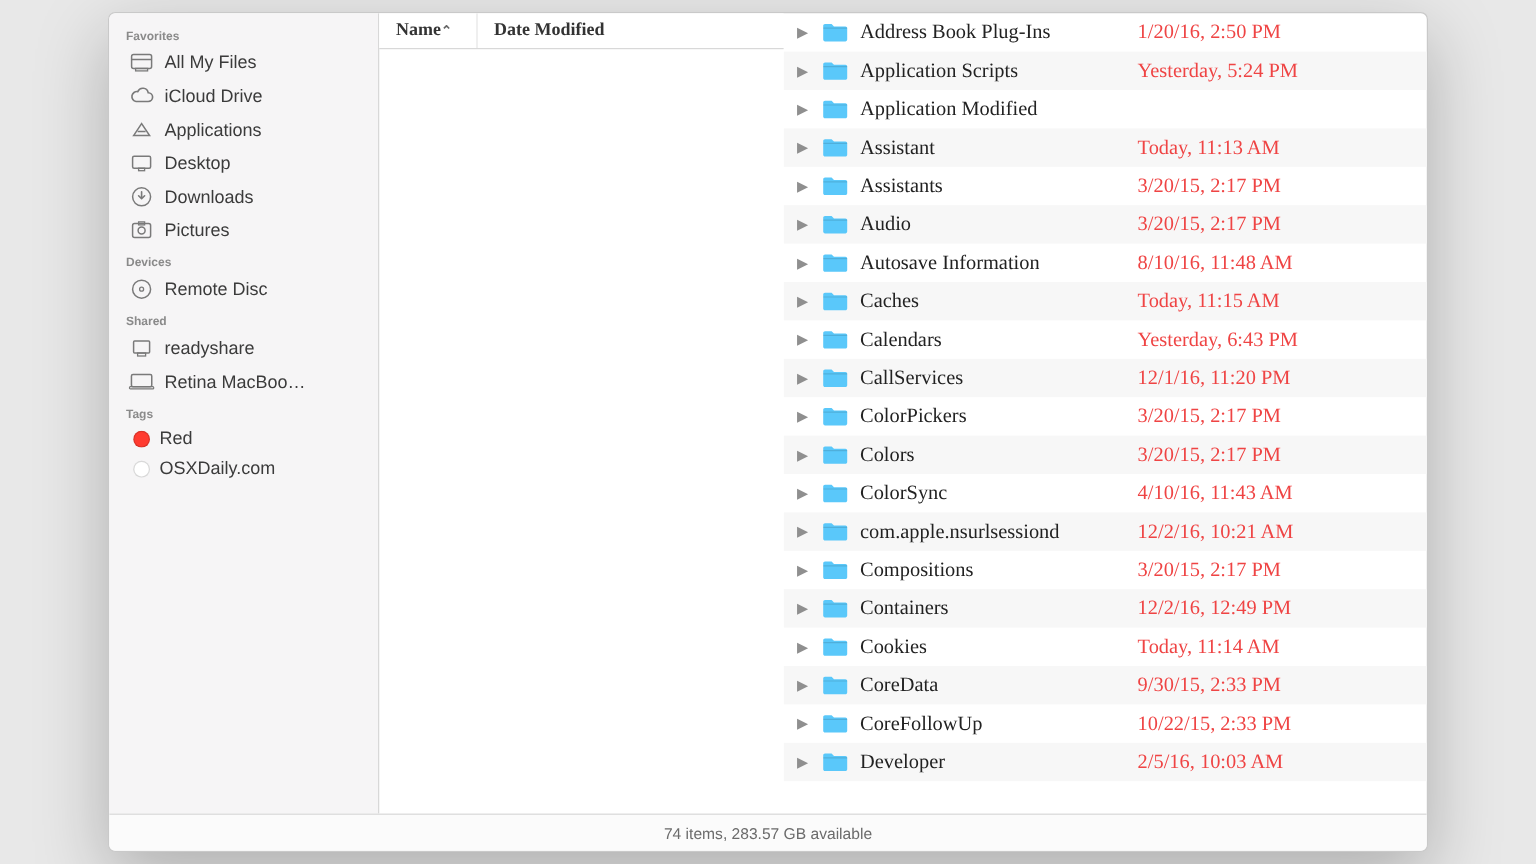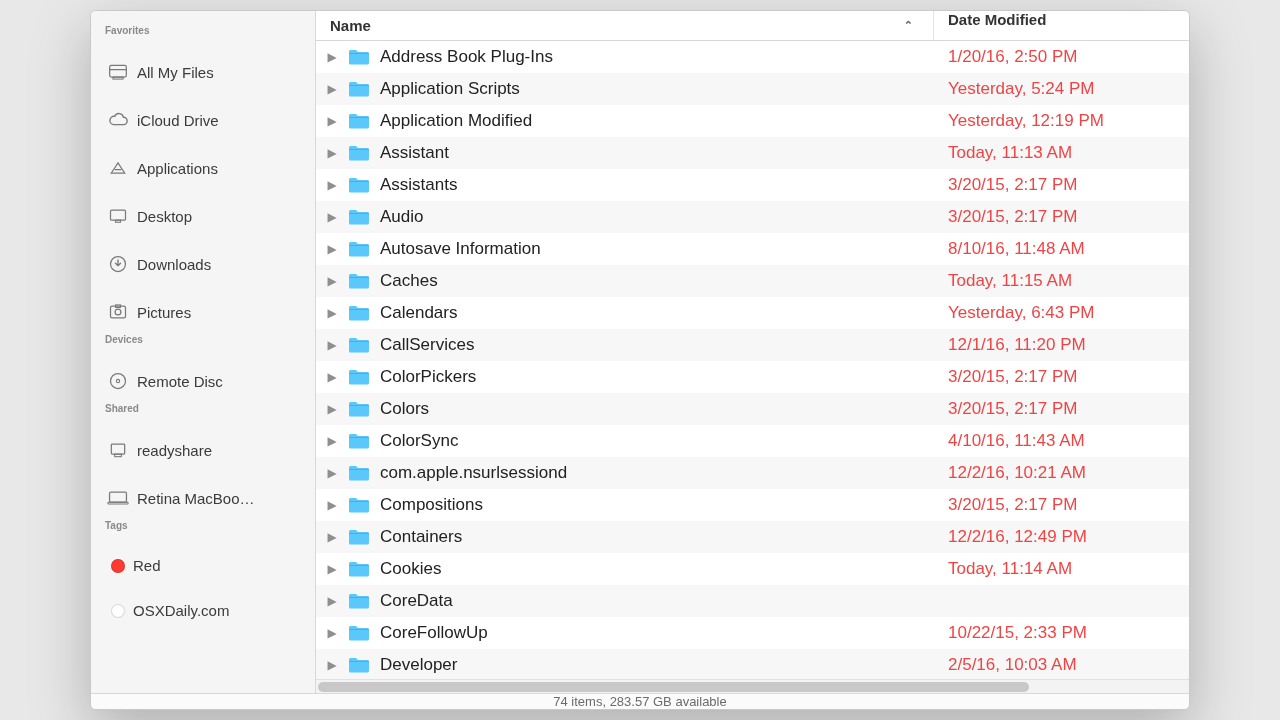--- a/index.html
+++ b/index.html
@@ -47,21 +47,20 @@
   .sidebar-item {
     display: flex;
     align-items: center;
     gap: 8px;
     padding: 4px 14px 4px 16px;
     color: #3b3b3b;
     cursor: default;
     white-space: nowrap;
     overflow: hidden;
     text-overflow: ellipsis;
-    margin-top: 20px;
   }
   .sidebar-item .icon {
     width: 22px;
     height: 20px;
     display: inline-flex;
     align-items: center;
     justify-content: center;
     color: #7a7a7a;
     flex-shrink: 0;
   }
@@ -75,23 +74,24 @@
     border-radius: 50%;
     display: inline-block;
     border: 1px solid rgba(0,0,0,0.15);
     flex-shrink: 0;
     margin-left: 4px;
   }
   
   .content {
     flex: 1;
     display: flex;
-    flex-direction: column;
+    flex-direction: row;
     min-width: 0;
     position: relative;
+    font-family: Liberation Serif, serif;
   }
   .column-header {
     display: flex;
     align-items: center;
     border-bottom: 1px solid #d8d8d8;
     background: #fff;
     font-size: 15px;
     font-weight: 600;
     color: #333;
     height: 30px;
@@ -103,21 +103,21 @@
     align-items: center;
     justify-content: space-between;
     border-right: 1px solid #e4e4e4;
     height: 100%;
   }
   .col-date {
     width: 255px;
     padding: 0 14px;
     height: 100%;
     display: flex;
-    align-items: flex-start;
+    align-items: center;
   }
   .sort-caret {
     font-size: 11px;
     color: #666;
     margin-right: 6px;
   }
   .file-rows {
     flex: 1;
     overflow-y: auto;
     overflow-x: hidden;
@@ -172,21 +172,21 @@
   .h-scroll-thumb {
     position: absolute;
     top: 2px;
     left: 2px;
     right: 160px;
     height: 10px;
     background: #c8c8c8;
     border-radius: 5px;
   }
   .status-bar {
-    height: 16px;
+    height: 31px;
     border-top: 1px solid #d8d8d8;
     background: #fbfbfb;
     color: #6b6b6b;
     font-size: 13px;
     display: flex;
     align-items: center;
     justify-content: center;
   }
   
   .file-rows::-webkit-scrollbar { width: 14px; }
@@ -341,21 +341,20 @@
             <div class="name-cell">
               <span class="disclosure">▶</span>
               <span class="folder-glyph">
                 <svg width="24" height="18" viewBox="0 0 24 18">
     <path d="M2 3.5c0-.8.7-1.5 1.5-1.5H9l2 2h9.5c.8 0 1.5.7 1.5 1.5V15c0 .8-.7 1.5-1.5 1.5h-17C2.7 16.5 2 15.8 2 15V3.5z" fill="#5ac8fa"></path>
     <path d="M2 5.5h20" stroke="rgba(0,0,0,0.12)" stroke-width="1"></path>
   </svg>
               </span>
               <span class="file-name">Application Modified</span>
             </div>
-            <div class="date-cell">Yesterday, 12:19 PM</div>
           </div>
           <div class="file-row">
             <div class="name-cell">
               <span class="disclosure">▶</span>
               <span class="folder-glyph">
                 <svg width="24" height="18" viewBox="0 0 24 18">
     <path d="M2 3.5c0-.8.7-1.5 1.5-1.5H9l2 2h9.5c.8 0 1.5.7 1.5 1.5V15c0 .8-.7 1.5-1.5 1.5h-17C2.7 16.5 2 15.8 2 15V3.5z" fill="#5ac8fa"></path>
     <path d="M2 5.5h20" stroke="rgba(0,0,0,0.12)" stroke-width="1"></path>
   </svg>
               </span>
@@ -536,20 +535,21 @@
             <div class="name-cell">
               <span class="disclosure">▶</span>
               <span class="folder-glyph">
                 <svg width="24" height="18" viewBox="0 0 24 18">
     <path d="M2 3.5c0-.8.7-1.5 1.5-1.5H9l2 2h9.5c.8 0 1.5.7 1.5 1.5V15c0 .8-.7 1.5-1.5 1.5h-17C2.7 16.5 2 15.8 2 15V3.5z" fill="#5ac8fa"></path>
     <path d="M2 5.5h20" stroke="rgba(0,0,0,0.12)" stroke-width="1"></path>
   </svg>
               </span>
               <span class="file-name">CoreData</span>
             </div>
+            <div class="date-cell">9/30/15, 2:33 PM</div>
           </div>
           <div class="file-row">
             <div class="name-cell">
               <span class="disclosure">▶</span>
               <span class="folder-glyph">
                 <svg width="24" height="18" viewBox="0 0 24 18">
     <path d="M2 3.5c0-.8.7-1.5 1.5-1.5H9l2 2h9.5c.8 0 1.5.7 1.5 1.5V15c0 .8-.7 1.5-1.5 1.5h-17C2.7 16.5 2 15.8 2 15V3.5z" fill="#5ac8fa"></path>
     <path d="M2 5.5h20" stroke="rgba(0,0,0,0.12)" stroke-width="1"></path>
   </svg>
               </span>

